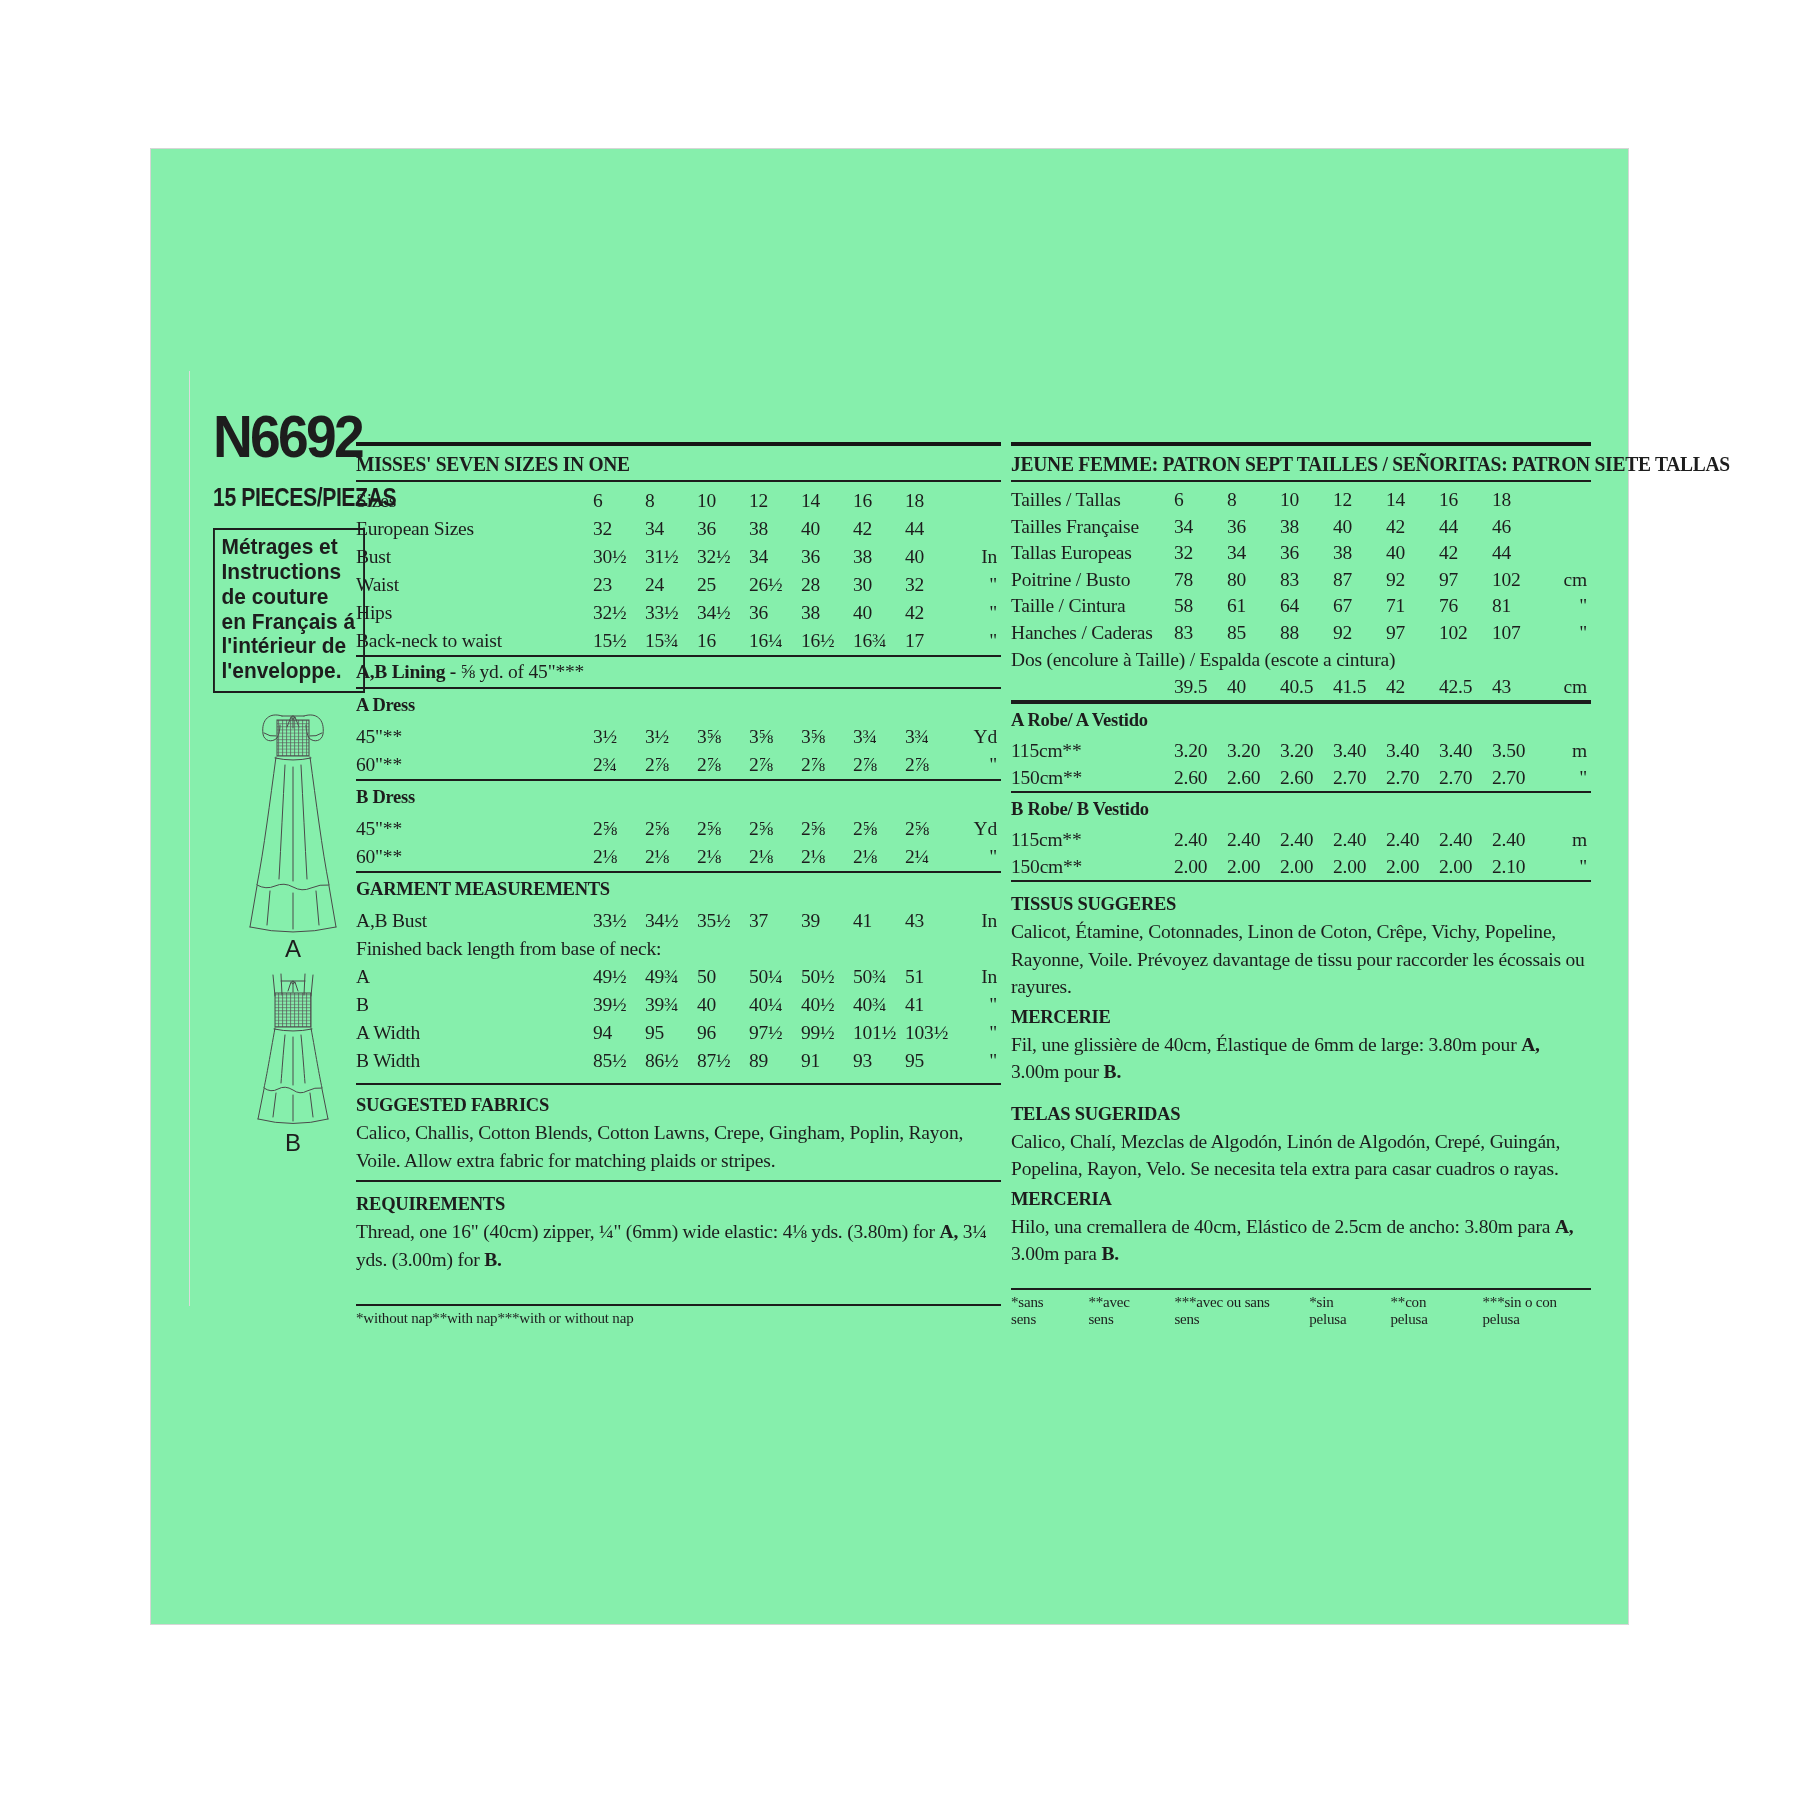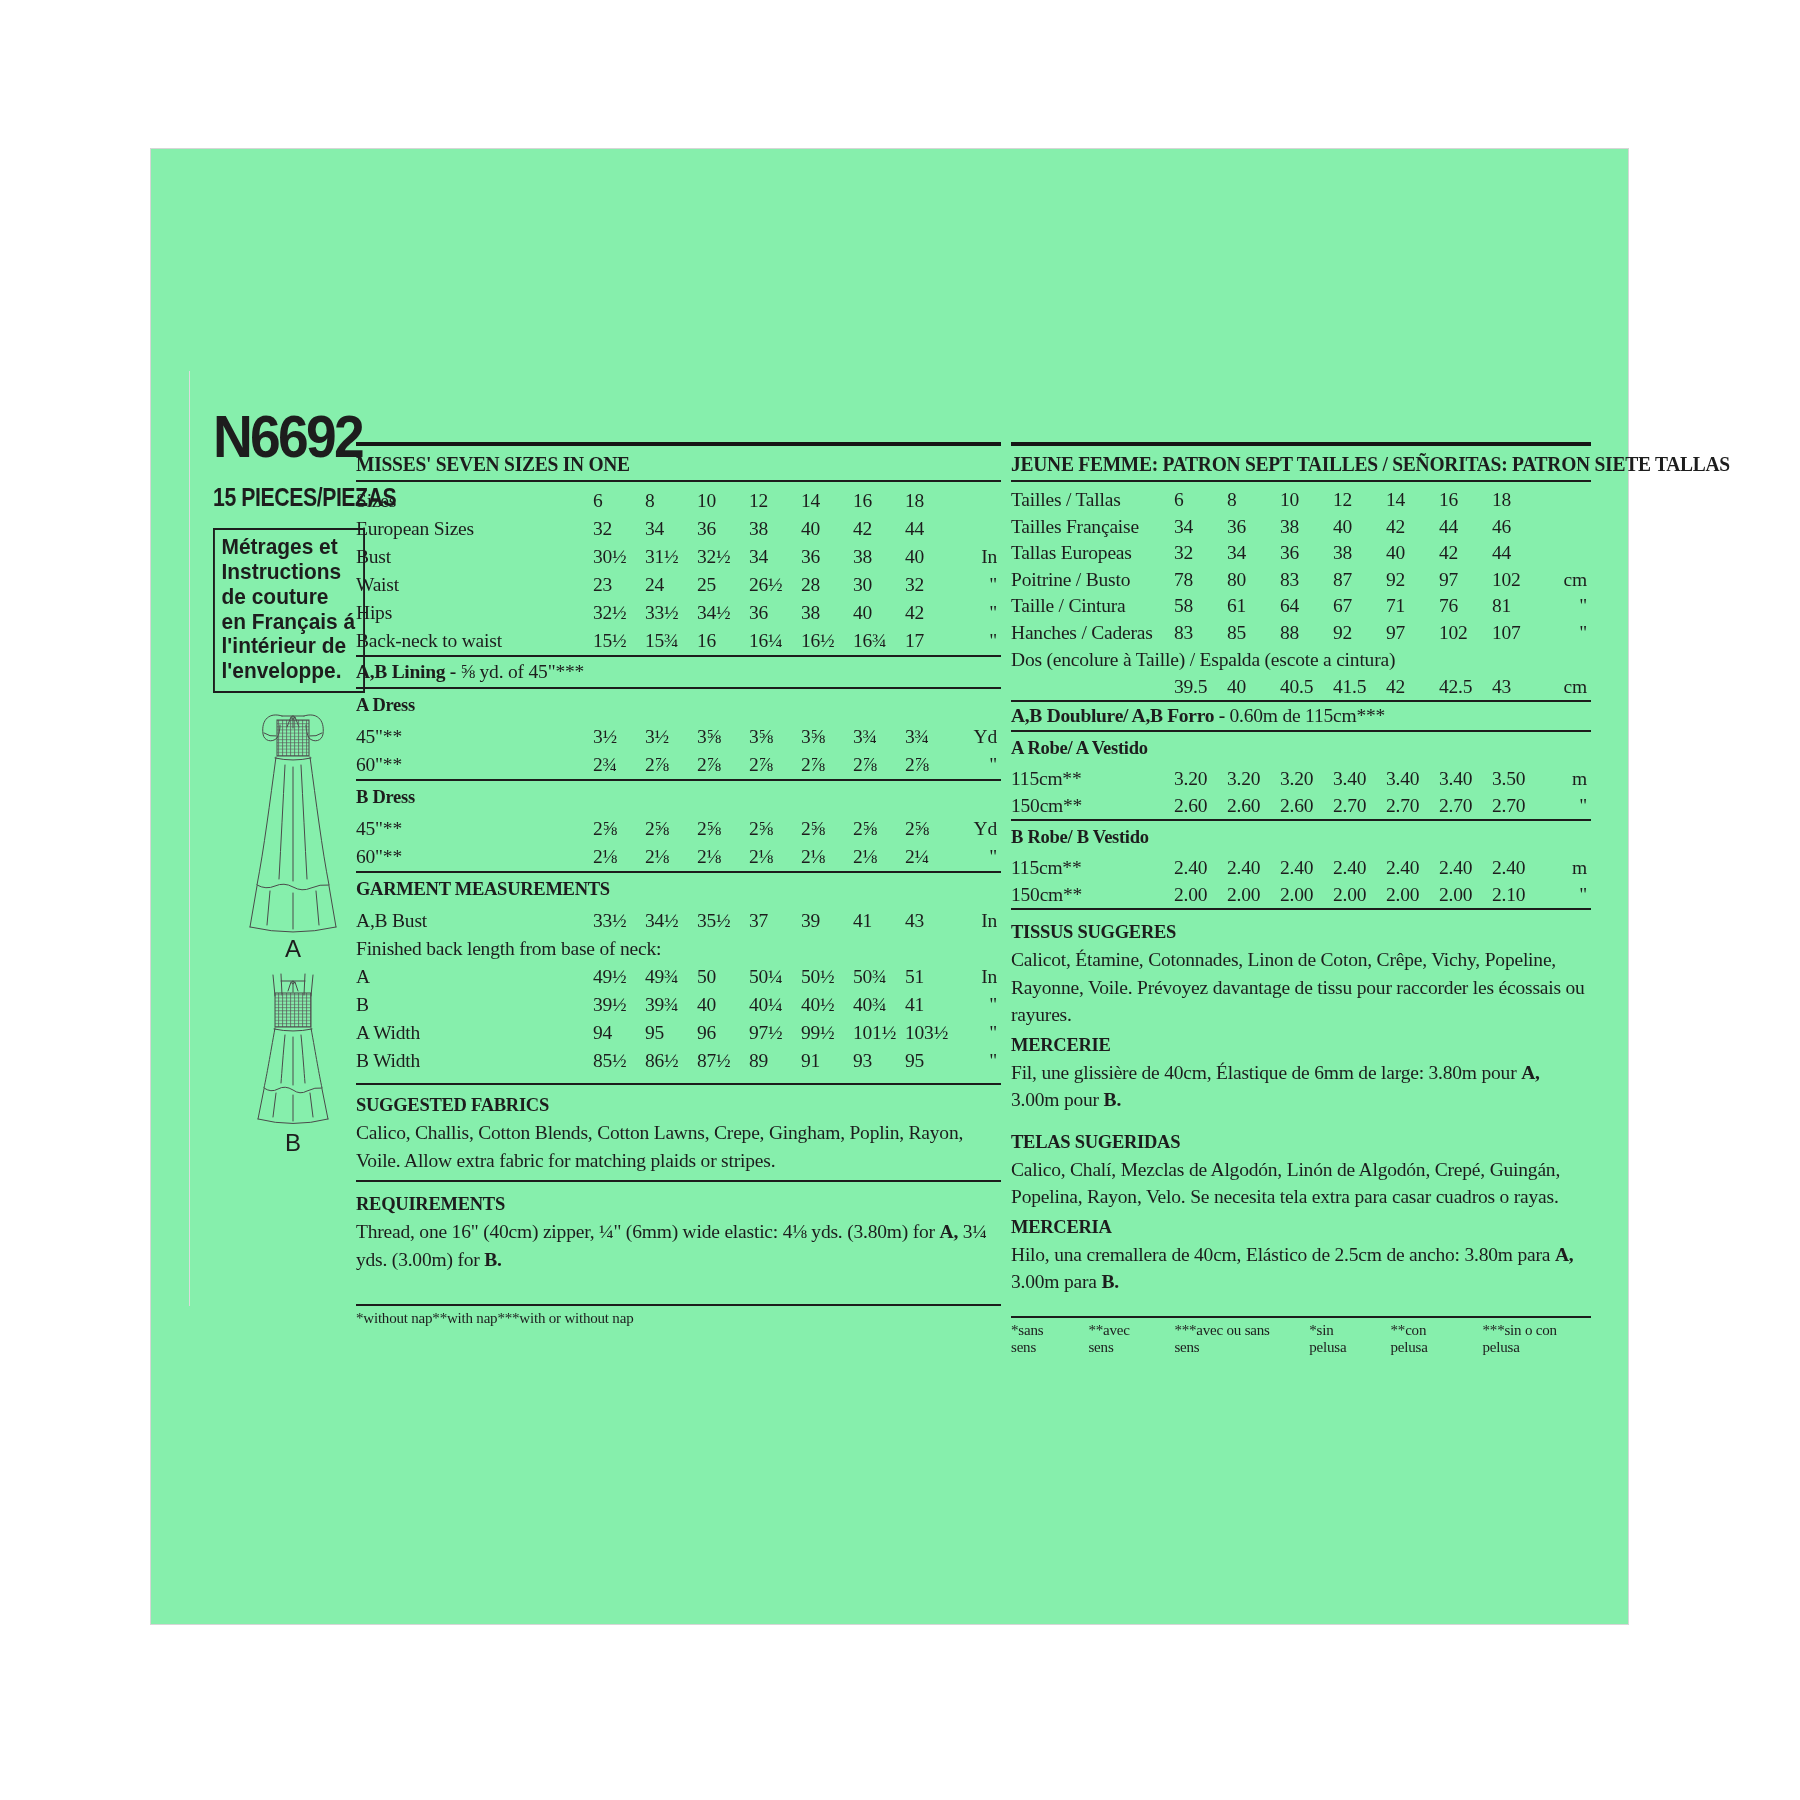--- a/index.html
+++ b/index.html
@@ -409,21 +409,20 @@
             <span class="tval">40.5</span>
             <span class="tval">41.5</span>
             <span class="tval">42</span>
             <span class="tval">42.5</span>
             <span class="tval">43</span>
             <span class="tunit">cm</span>
           </div>
         </div>
       <div class="rule-mid"></div>
 
-      <div class="mixline" style="line-height:28px"><b>A,B Doublure/ A,B Forro - </b><span>0.60m de 115cm***</span></div>
       <div class="rule-mid"></div>
 
       <div class="sec-title titleline">A Robe/ A Vestido</div>
       <div class="dtable tight">
           <div class="trow">
             <span class="tlabel">115cm**</span>
             <span class="tval">3.20</span>
             <span class="tval">3.20</span>
             <span class="tval">3.20</span>
             <span class="tval">3.40</span>

